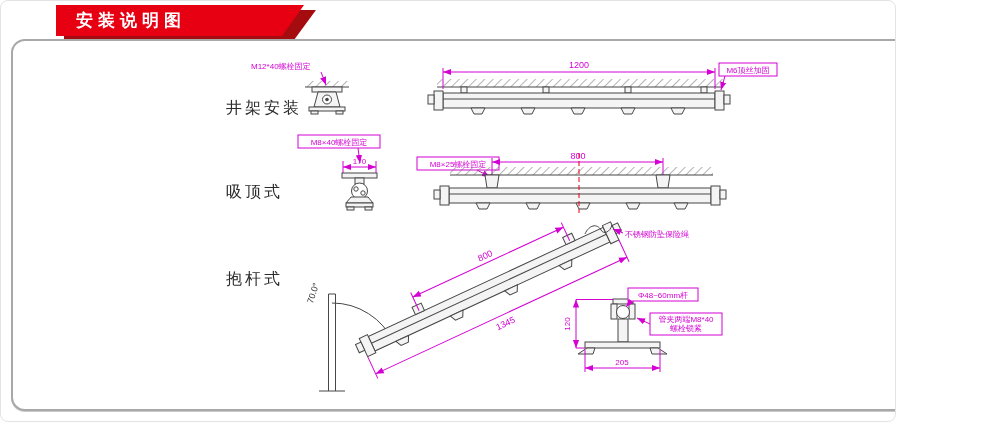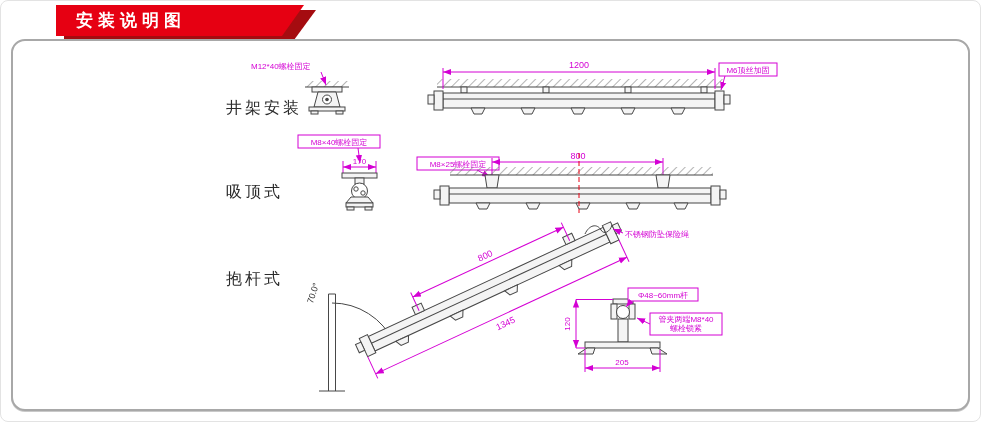--- a/index.html
+++ b/index.html
@@ -1,16 +1,16 @@
 <!DOCTYPE html>
 <html><head>
 <meta charset="utf-8">
 <style>
   html,body{margin:0;padding:0;background:#ffffff;font-family:"Liberation Sans",sans-serif;}
-  .page{position:relative;width:981px;height:422px;background:#ffffff;overflow:hidden;
+  .page{position:relative;width:896px;height:422px;background:#ffffff;overflow:hidden;
         border:1px solid #e3e3e3;border-radius:8px;box-sizing:border-box;padding-left:16px;}
   
   .banner-back{position:absolute;left:63px;top:9px;width:252px;height:30px;background:#a50c10;
                clip-path:polygon(0 0,100% 0,calc(100% - 22px) 100%,0 100%);}
   .banner-front{position:absolute;left:55px;top:4px;width:248px;height:31px;background:#e60012;
                 clip-path:polygon(0 0,100% 0,calc(100% - 22px) 100%,0 100%);
                 display:flex;align-items:center;}
   .banner-front .t{color:#ffffff;font-weight:bold;font-size:17px;letter-spacing:5px;padding-left:20px;}
   
   .board{position:absolute;left:10px;top:38px;width:959px;height:372px;background:#ffffff;

